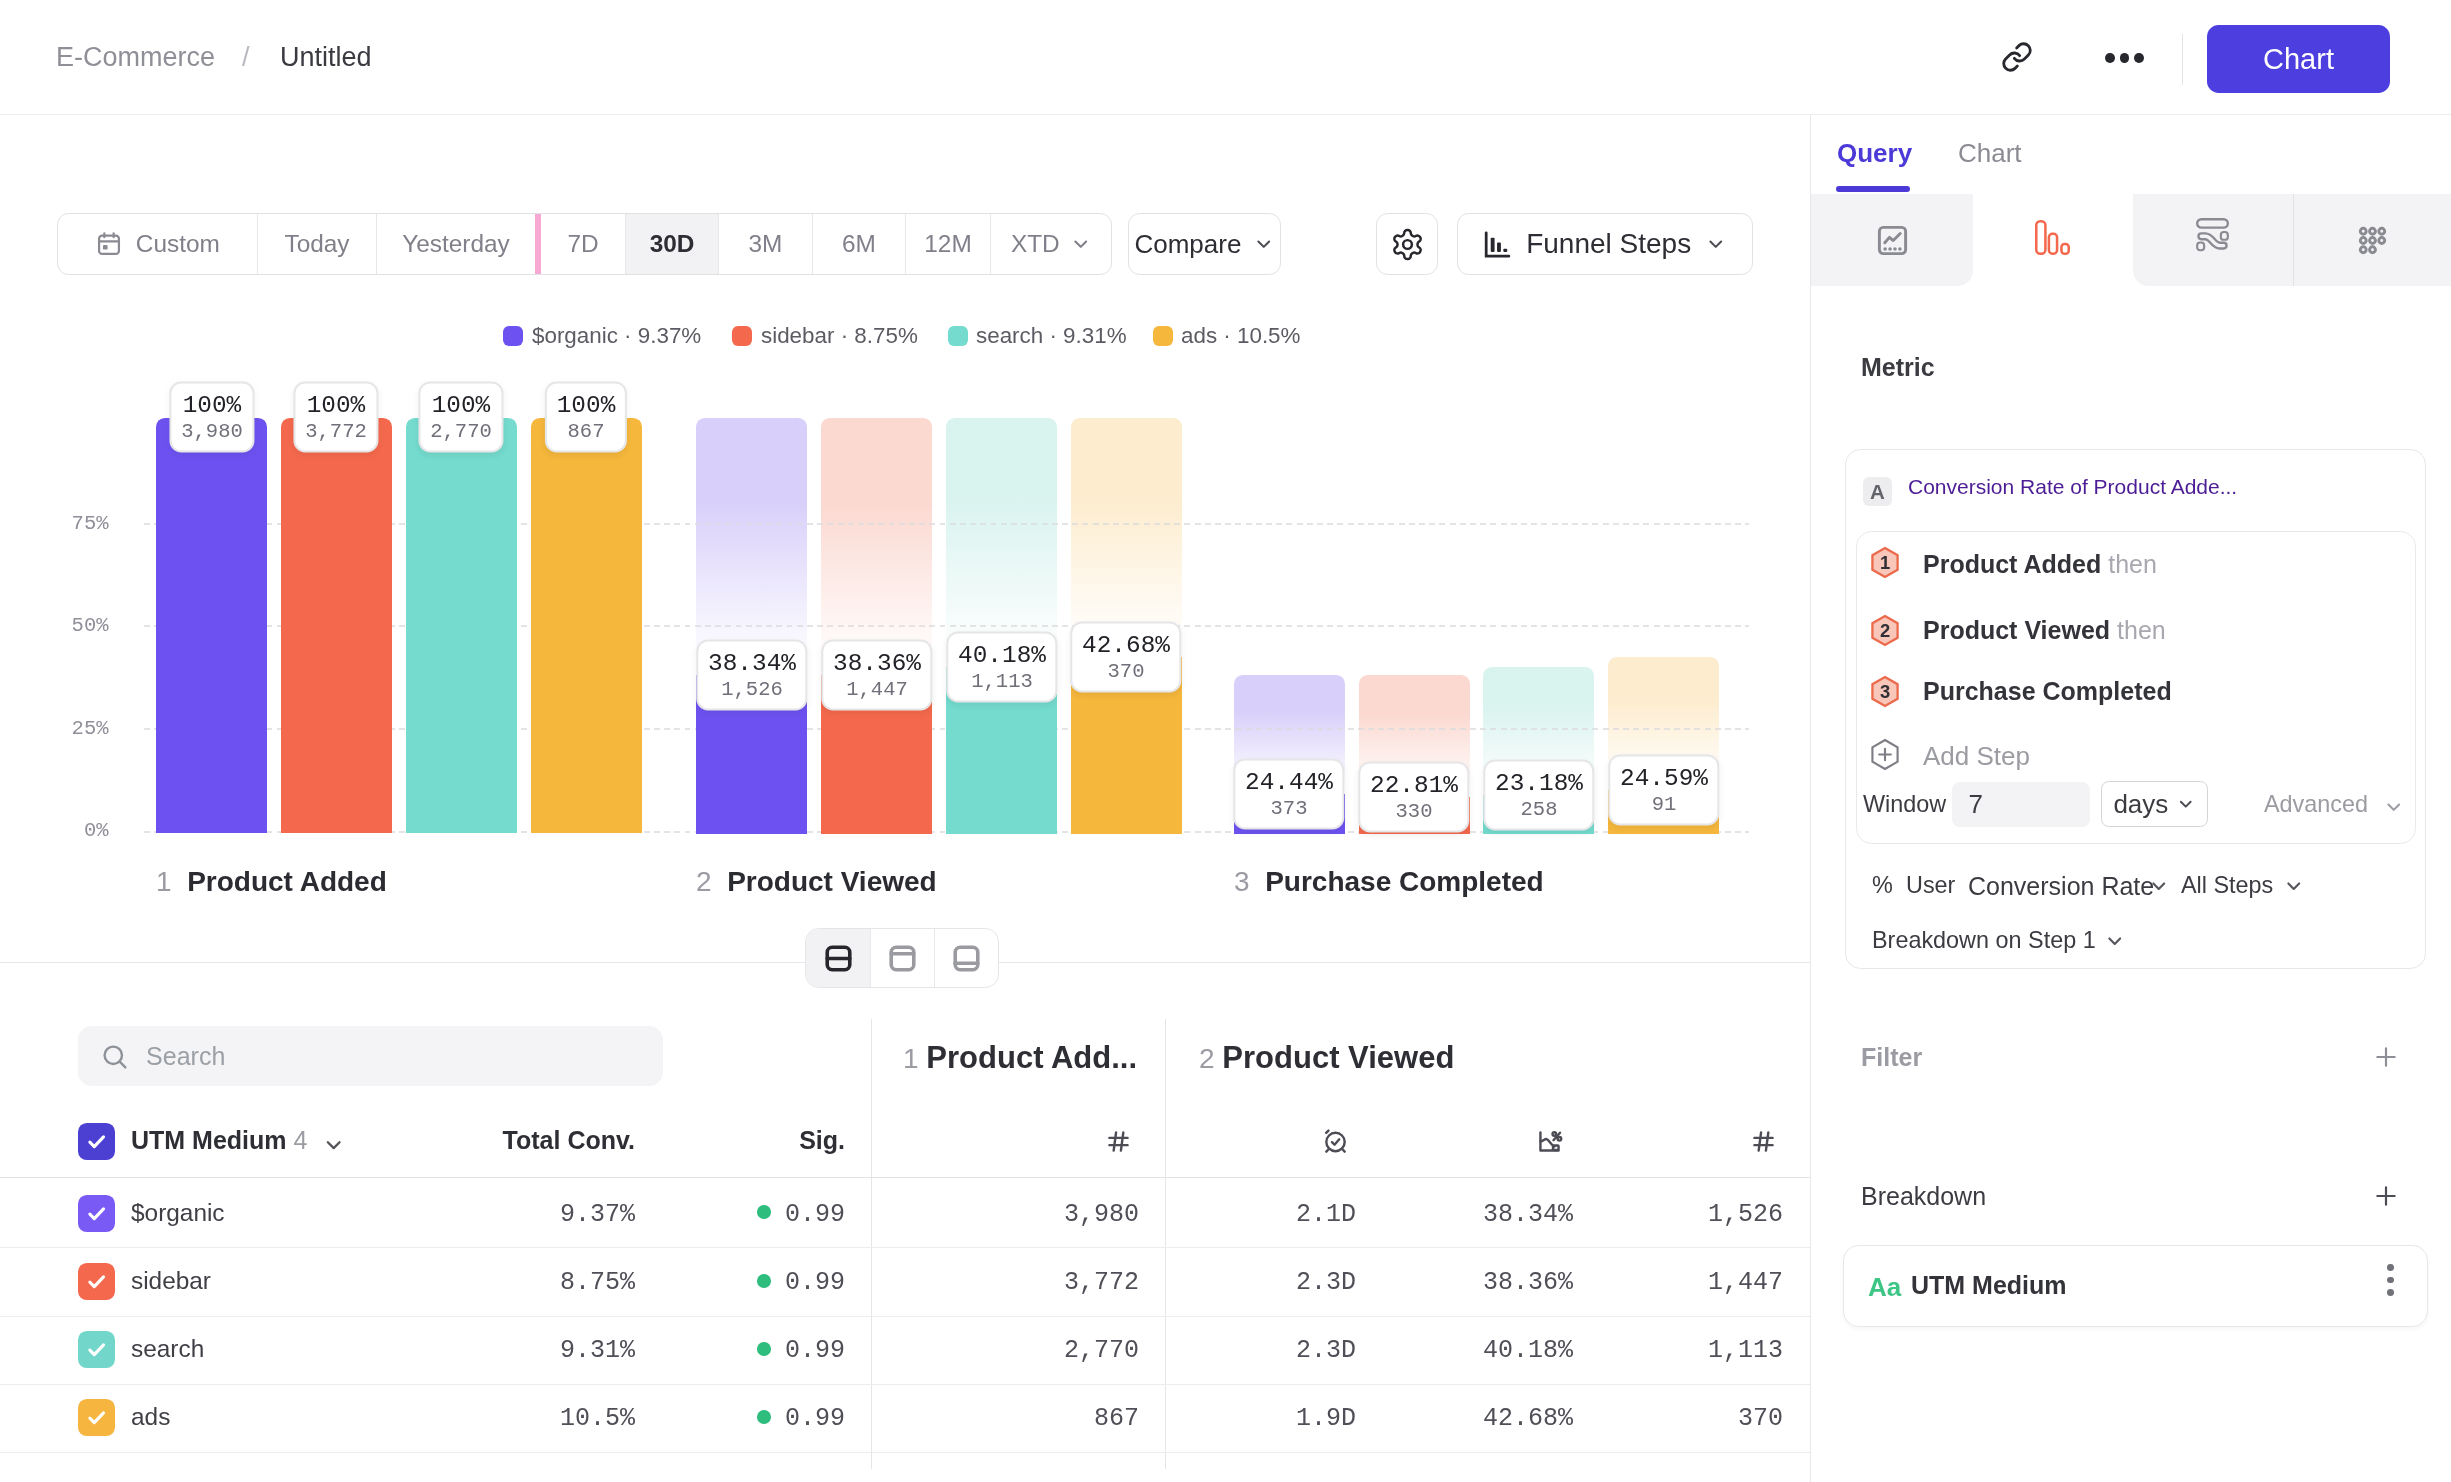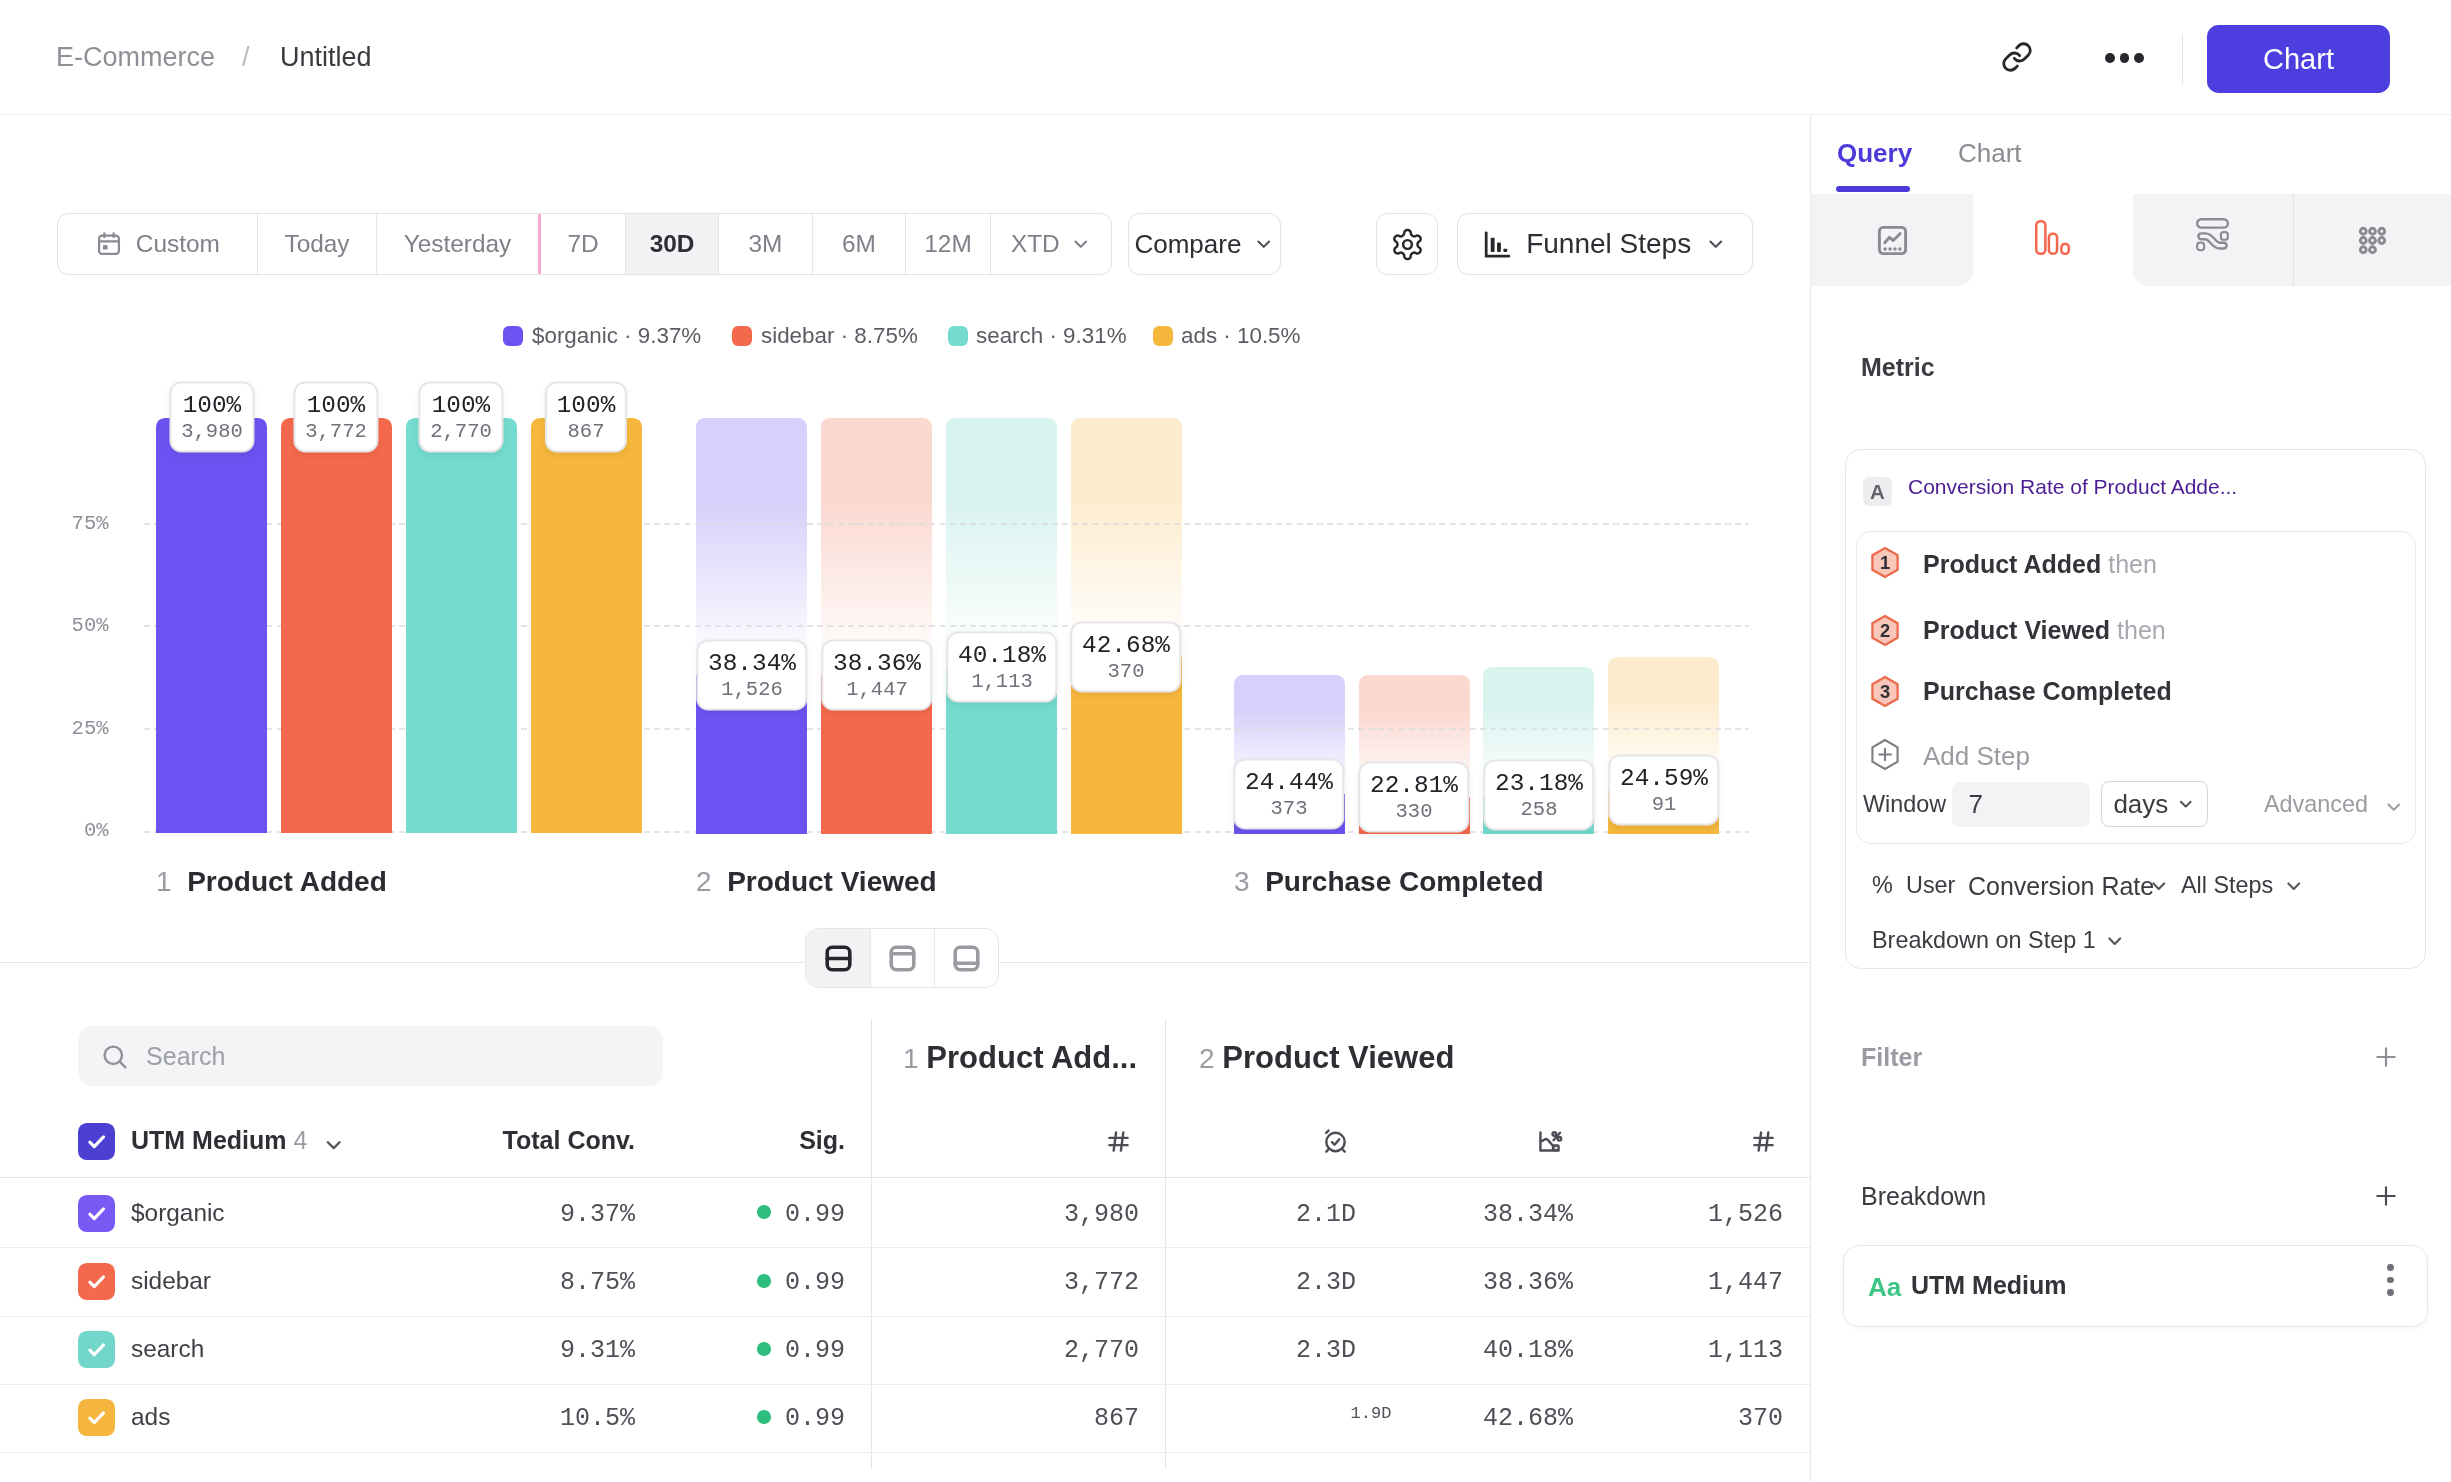--- a/index.html
+++ b/index.html
@@ -39,21 +39,21 @@
 <div class="abs" style="left:57px;top:213px;width:1055px;height:62px;border:1px solid #e2e2e5;border-radius:11.7px;display:flex;align-items:stretch;color:#80808a;font-size:24.4px">
  <div style="width:200px;display:flex;align-items:center;justify-content:center;border-right:1px solid #e7e7ea;gap:12.7px">
   <svg width="28" height="28" viewBox="0 0 24 24" fill="none" stroke="#8a8a92" stroke-width="1.9" stroke-linecap="round">
           <rect x="3.5" y="4.8" width="17" height="15.7" rx="2.6"></rect>
           <path d="M8 2.8v3.4M16 2.8v3.4M3.5 9.7h17"></path>
           <rect x="6.8" y="12.8" width="4" height="4" rx="1" fill="#8a8a92" stroke="none"></rect>
         </svg>
   <span>Custom</span>
       </div>
  <div style="width:119px;display:flex;align-items:center;justify-content:center;border-right:1px solid #e7e7ea">Today</div>
- <div style="width:164px;display:flex;align-items:center;justify-content:center;border-right:3px solid #f9a8d4">Yesterday</div>
+ <div style="width:164px;display:flex;align-items:center;justify-content:center;border-right:6px solid #f9a8d4">Yesterday</div>
  <div style="width:85px;display:flex;align-items:center;justify-content:center;border-right:1px solid #e7e7ea">7D</div>
  <div style="width:93px;display:flex;align-items:center;justify-content:center;border-right:1px solid #e7e7ea;background:#f2f2f4;color:#2d2d34;font-weight:700">30D</div>
  <div style="width:94px;display:flex;align-items:center;justify-content:center;border-right:1px solid #e7e7ea">3M</div>
  <div style="width:93px;display:flex;align-items:center;justify-content:center;border-right:1px solid #e7e7ea">6M</div>
  <div style="width:85px;display:flex;align-items:center;justify-content:center;border-right:1px solid #e7e7ea">12M</div>
  <div style="flex:1;display:flex;align-items:center;justify-content:center;gap:9.8px">XTD
   <svg width="21.5" height="21.5" viewBox="0 0 24 24" fill="none" stroke="#7e7e88" stroke-width="2.3" stroke-linecap="round" stroke-linejoin="round">
           <path d="M6 9.5l6 6 6-6"></path>
         </svg></div>
 </div>
@@ -289,21 +289,21 @@
 <div class="chip" style="left:78px;top:1399px;background:#f5b53f;display:flex;align-items:center;justify-content:center">
       <svg width="23.4" height="23.4" viewBox="0 0 24 24" fill="none" stroke="#fff" stroke-width="3.2" stroke-linecap="round" stroke-linejoin="round">
         <path d="M5 12.5l4.5 4.5L19 7"></path>
       </svg>
     </div>
 <div class="abs" style="left:131px;top:1403px;font-size:24.4px;color:#3f3f46">ads</div>
 <div class="abs mono" style="left:440px;top:1404px;width:195px;text-align:right;font-size:25px;color:#4f4f57">10.5%</div>
 <i class="abs" style="left:757px;top:1410px;width:13.7px;height:13.7px;border-radius:50%;background:#2ebd7d"></i>
 <div class="abs mono" style="left:699px;top:1404px;width:146px;text-align:right;font-size:25px;color:#4f4f57">0.99</div>
 <div class="abs mono" style="left:944px;top:1404px;width:195px;text-align:right;font-size:25px;color:#4f4f57">867</div>
-<div class="abs mono" style="left:1298px;top:1404px;width:146px;text-align:center;font-size:17px;color:#4f4f57">1.9D</div>
+<div class="abs mono" style="left:1253px;top:1404px;width:146px;text-align:center;font-size:25px;color:#4f4f57">1.9D</div>
 <div class="abs mono" style="left:1378px;top:1404px;width:195px;text-align:right;font-size:25px;color:#4f4f57">42.68%</div>
 <div class="abs mono" style="left:1588px;top:1404px;width:195px;text-align:right;font-size:25px;color:#4f4f57">370</div>
 <div class="abs" style="left:0;top:1452px;width:1810px;height:1px;background:#ececef"></div>
 
 <div class="abs" style="left:1810px;top:115px;width:1px;height:1367px;background:#e8e8ea"></div>
 
 <div class="abs" style="left:1837px;top:138px;font-size:26px;font-weight:700;color:#4b39d8">Query</div>
 <div class="abs" style="left:1958px;top:138px;font-size:26px;color:#8b8b93">Chart</div>
 <div class="abs" style="left:1836px;top:186px;width:74px;height:5.9px;border-radius:2.9px;background:#4b39d8"></div>
 

